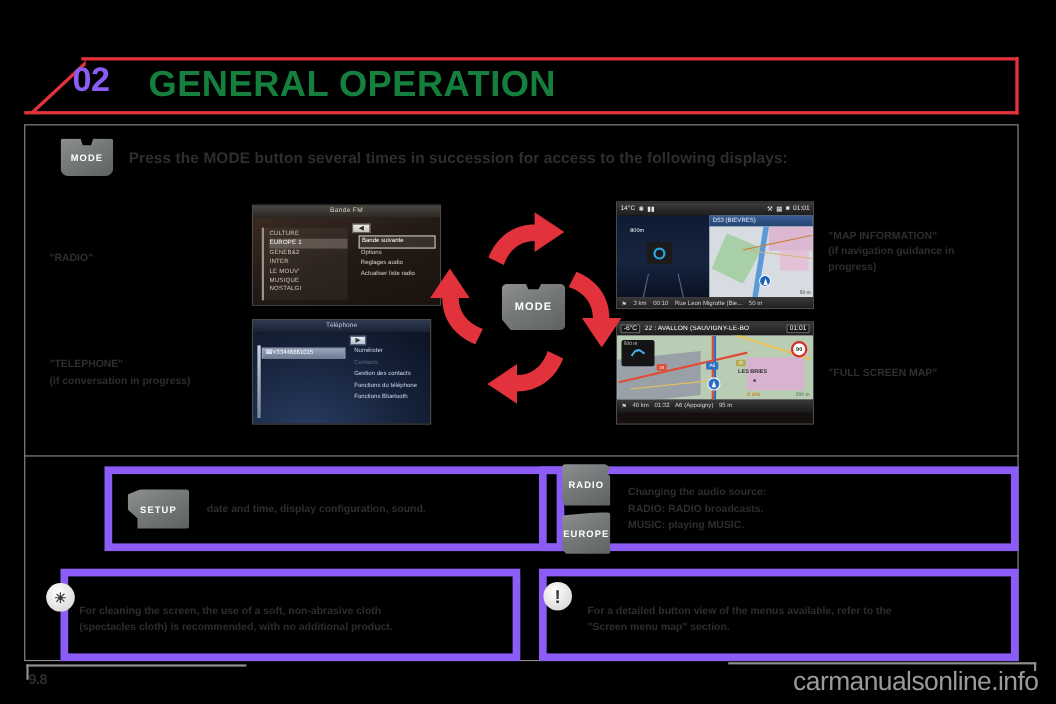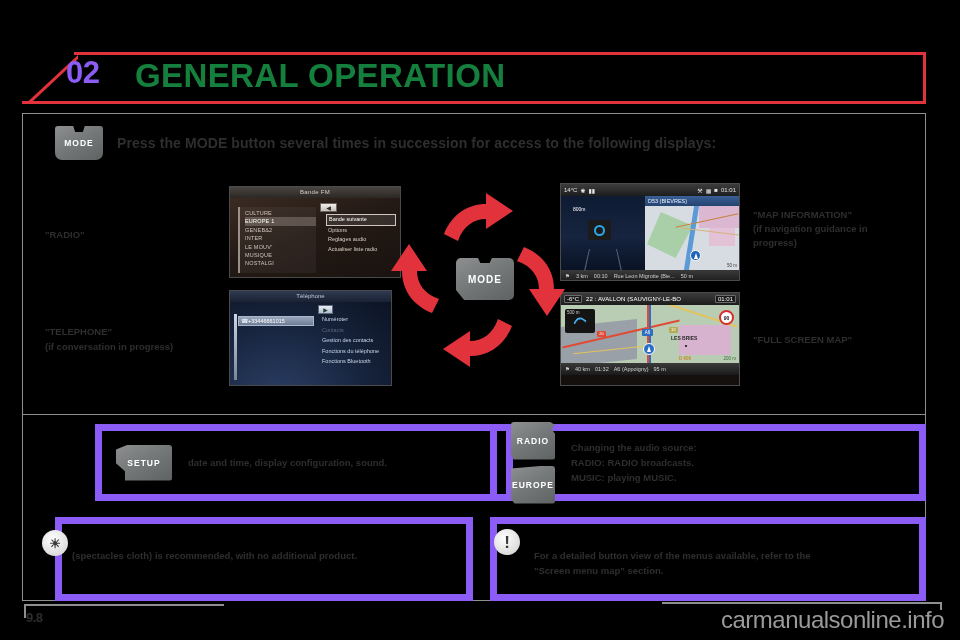--- a/index.html
+++ b/index.html
@@ -553,20 +553,21 @@
         <div>Changing the audio source:</div>
         <div>RADIO: RADIO broadcasts.</div>
         <div>MUSIC: playing MUSIC.</div>
       </div>
     </div>
   </div>
 
   <div class="box" id="box-tip"></div>
   <div class="badge" id="badge-tip">☀</div>
   <div class="box-text tip-body">
+    <div>For cleaning the screen, the use of a soft, non-abrasive cloth</div>
     <div>(spectacles cloth) is recommended, with no additional product.</div>
   </div>
 
   <div class="box" id="box-warn"></div>
   <div class="badge" id="badge-warn">!</div>
   <div class="box-text warn-body">
     <div>For a detailed button view of the menus available, refer to the</div>
     <div>"Screen menu map" section.</div>
   </div>
 

